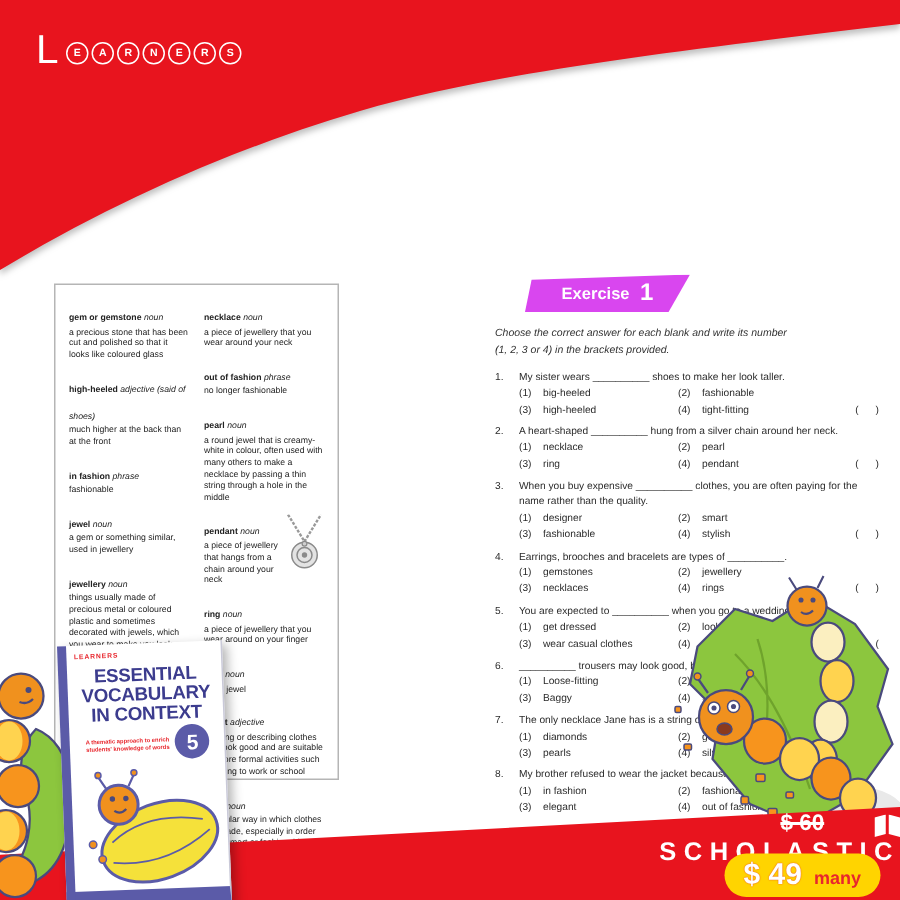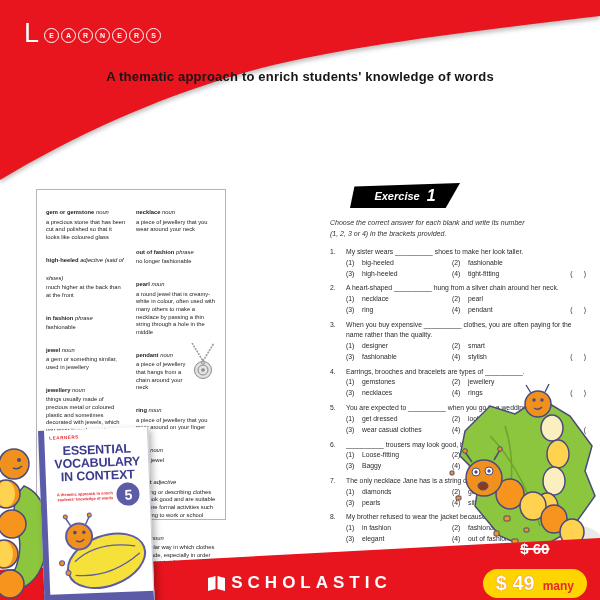--- a/index.html
+++ b/index.html
@@ -42,23 +42,23 @@
       display:flex;gap:10px;color:#222;}
   .gcol{width:50%;}
   .g-entry{margin-bottom:6px;}
   .g-word{font-weight:bold;font-size:5.8px;}
   .g-pos{font-style:italic;font-size:5.8px;}
   .g-def{font-size:5.8px;line-height:1.33;margin-top:.5px;}
   .pendant-fig{float:right;margin:0 0 2px 3px;}
 
   
   .exercise-page{position:absolute;left:330px;top:183px;width:258px;z-index:3;color:#2b2b2b;}
-  .ex-banner{margin-left:20px;width:110px;height:25px;background:#000000;
+  .ex-banner{margin-left:20px;width:110px;height:25px;background:#d946ef;
       clip-path:polygon(4% 14%,100% 0%,87% 100%,0% 100%);
-      display:flex;align-items:center;justify-content:center;gap:7px;color:#fff;font-style:italic;}
+      display:flex;align-items:center;justify-content:center;gap:7px;color:#fff;}
   .ex-banner .b1{font-size:11px;font-weight:bold;}
   .ex-banner .b2{font-size:16px;font-weight:bold;}
   .ex-instr{margin-top:10px;font-size:7px;font-style:italic;line-height:1.5;color:#333;}
   .ex-qs{margin-top:8px;}
   .q{margin-bottom:4.5px;}
   .q-row{display:flex;}
   .q-num{width:16px;flex:0 0 16px;font-size:6.8px;line-height:1.55;}
   .q-stem{flex:1;font-size:6.8px;line-height:1.55;}
   .q-opts{margin-left:16px;display:grid;grid-template-columns:106px 98px 1fr;row-gap:1px;
       font-size:6.8px;line-height:1.5;}
@@ -81,22 +81,22 @@
   .cover-circle{width:23px;height:23px;border-radius:50%;background:#5b5ba8;color:#fff;
       display:flex;align-items:center;justify-content:center;font-size:14px;font-weight:bold;flex:0 0 23px;}
 
   
   .cat-left{position:absolute;left:-6px;top:446px;width:60px;height:154px;z-index:7;}
   .cat-right{position:absolute;left:420px;top:376px;width:182px;height:192px;z-index:5;}
 
   
   .band{position:absolute;left:0;bottom:0;width:600px;height:72px;z-index:6;background:#e8141e;
       clip-path:polygon(0 58%,100% 14%,100% 100%,0 100%);}
-  .scholastic{position:absolute;left:0;right:0;bottom:7px;z-index:7;display:flex;
-      align-items:center;justify-content:center;color:#fff;}
+  .scholastic{position:absolute;left:0;right:0;bottom:22px;z-index:7;display:flex;
+      align-items:flex-end;justify-content:center;color:#fff;flex-direction:column;}
   .scholastic .s-txt{font-size:17px;font-weight:bold;letter-spacing:5px;margin-left:6px;}
   .price{position:absolute;right:13px;top:540px;z-index:9;text-align:center;}
   .price-old{color:#fff;font-weight:bold;font-size:15px;text-decoration:line-through;
       text-decoration-thickness:2px;margin-bottom:2px;}
   .price-pill{background:#ffd400;border-radius:15px;padding:3px 13px;display:flex;
       align-items:baseline;gap:8px;margin-top:12px;}
   .price-new{color:#fff;font-size:20px;font-weight:bold;text-shadow:0 0 1px #e8262d;}
   .price-each{color:#e8262d;font-size:12px;font-weight:bold;}
 </style>
 </head>
@@ -107,21 +107,20 @@
   <svg class="swoosh" width="600" height="190" viewBox="0 0 600 190">
     <path d="M0,0 L600,0 L600,16 C450,34 330,48 240,74 C155,99 75,135 0,180 Z" fill="#e8141e"></path>
   </svg>
 
   <div class="learners">
     <span class="big-l">L</span>
     <span id="learners-letters"><span class="lc">E</span><span class="lc">A</span><span class="lc">R</span><span class="lc">N</span><span class="lc">E</span><span class="lc">R</span><span class="lc">S</span></span>
   </div>
 
 
-  <div class="tagline">A thematic approach to enrich students' knowledge of words</div>
   <div class="title">
   </div>
 
   <div class="glossary-page">
     <div class="gcol" id="gcol-left">
         <div class="g-entry"><span class="g-word">gem or gemstone</span><span class="g-pos"> noun</span><div class="g-def">a precious stone that has been cut and polished so that it looks like coloured glass</div></div>
         <div class="g-entry"><span class="g-word">high-heeled</span><span class="g-pos"> adjective (said of shoes)</span><div class="g-def">much higher at the back than at the front</div></div>
         <div class="g-entry"><span class="g-word">in fashion</span><span class="g-pos"> phrase</span><div class="g-def">fashionable</div></div>
         <div class="g-entry"><span class="g-word">jewel</span><span class="g-pos"> noun</span><div class="g-def">a gem or something similar, used in jewellery</div></div>
         <div class="g-entry"><span class="g-word">jewellery</span><span class="g-pos"> noun</span><div class="g-def">things usually made of precious metal or coloured plastic and sometimes decorated with jewels, which you wear to make you look good</div></div>

